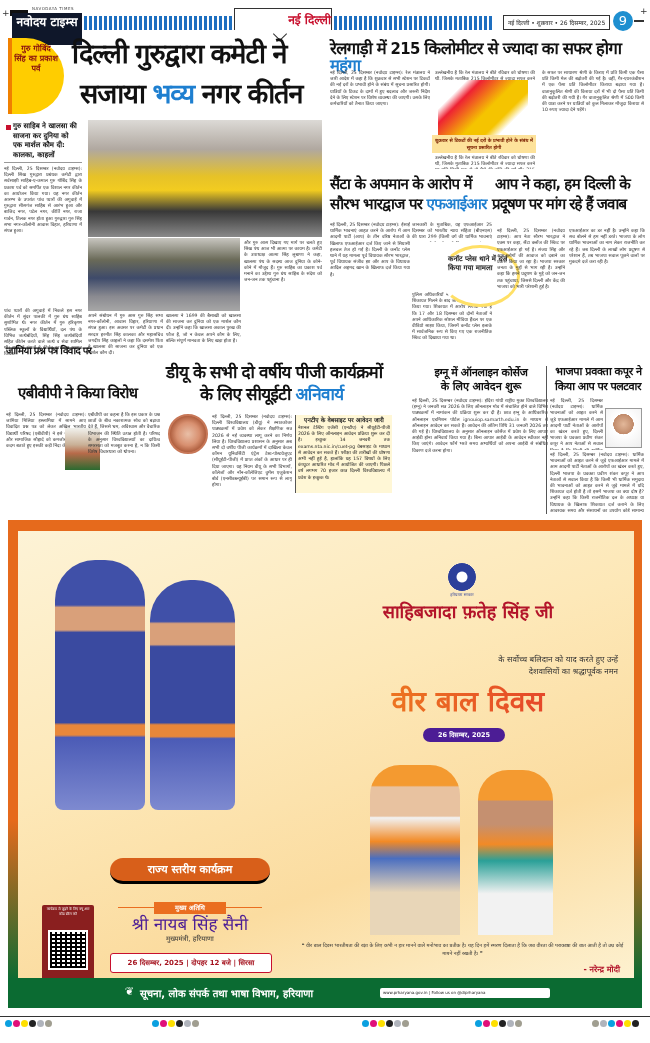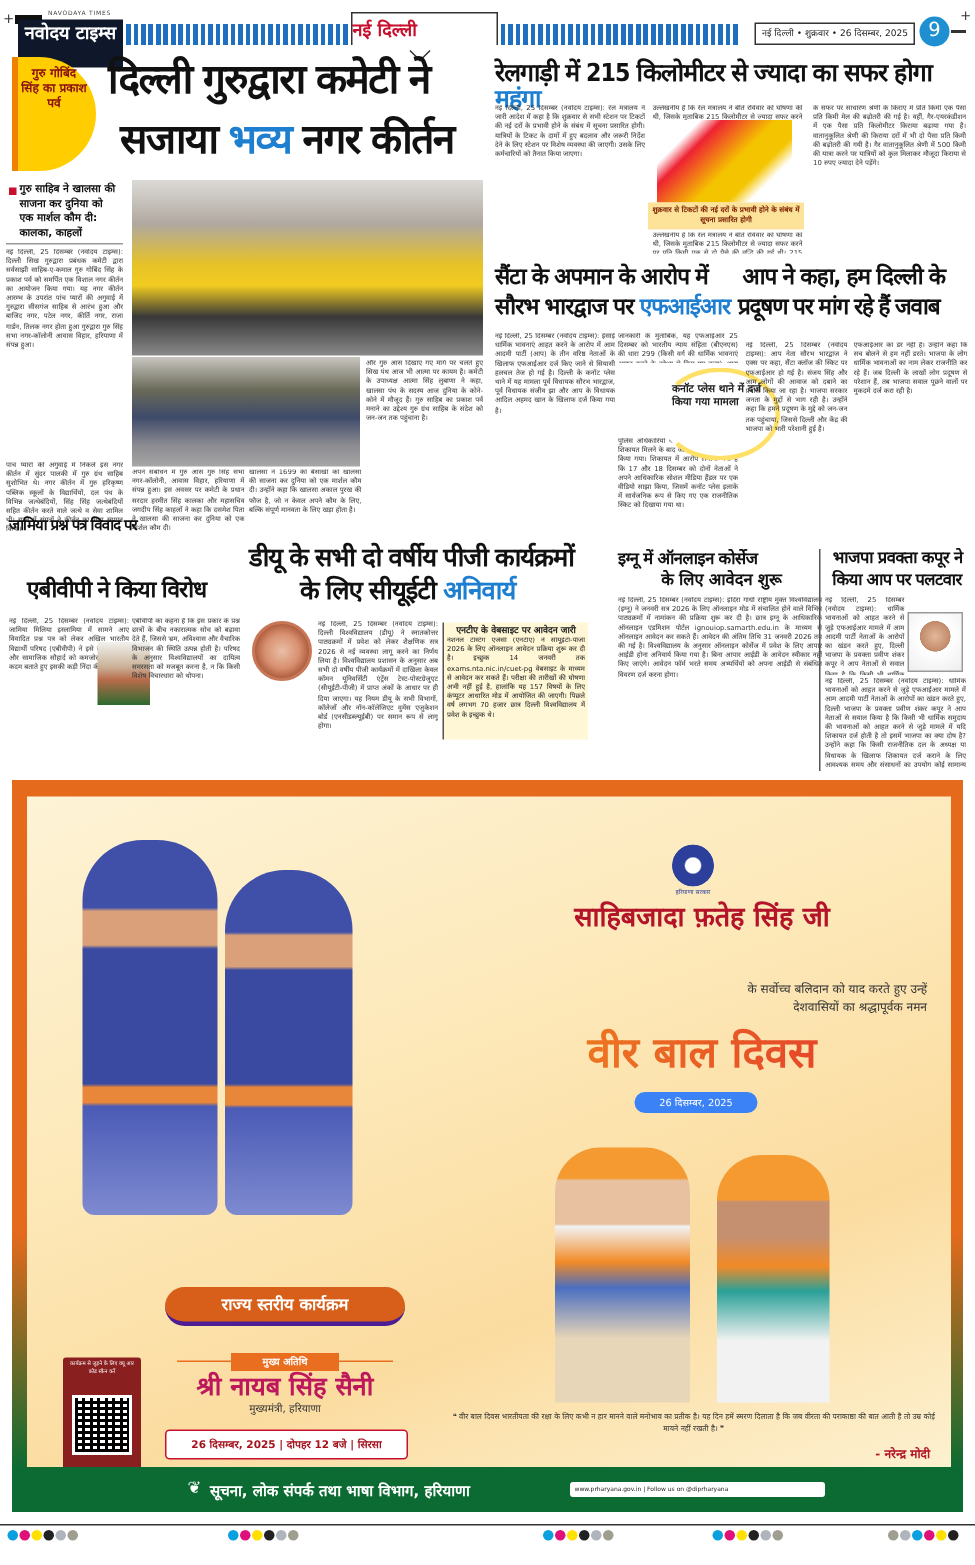--- a/index.html
+++ b/index.html
@@ -5,21 +5,21 @@
 *{box-sizing:border-box;margin:0;padding:0}
 body{width:650px;height:1043px;background:#fff;font-family:"DejaVu Sans",sans-serif;color:#222;position:relative;overflow:hidden}
 .abs{position:absolute}
 
 .mast{left:0;top:0;width:650px;height:38px}
 .reg{font-size:9px;color:#333}
 .brand-small{left:32px;top:6px;font-size:4px;color:#444;letter-spacing:.5px}
 .brand{left:12px;top:13px;width:70px;height:32px;background:#0f172a;color:#fff;font-weight:bold;font-size:12px;text-align:center;line-height:18px}
 .brand-corner{left:10px;top:10px;width:18px;height:6px;background:#111}
 .stripes{left:84px;top:16px;height:14px;width:410px;background:repeating-linear-gradient(90deg,#1e6fc0 0 3px,#fff 3px 5px)}
-.city-tab{left:234px;top:8px;width:98px;height:22px;background:#fff;border:1px solid #333;border-bottom:none;text-align:left;font-weight:bold;color:#c8102e;font-size:12px;line-height:22px}
+.city-tab{left:234px;top:8px;width:98px;height:22px;background:#fff;border:1px solid #333;border-bottom:none;text-align:right;font-weight:bold;color:#c8102e;font-size:12px;line-height:22px}
 .city-tail{left:275px;top:29px;width:10px;height:10px;background:#fff;border-right:1px solid #333;border-bottom:1px solid #333;transform:rotate(45deg)}
 .dateline{left:503px;top:15px;width:107px;height:15px;border:1px solid #333;font-size:6px;line-height:13px;padding-left:4px;color:#222}
 .pagenum{left:613px;top:11px;width:20px;height:20px;border-radius:50%;background:#1e8fd0;color:#fff;font-size:13px;text-align:center;line-height:20px}
 .pagedot{left:634px;top:20px;width:10px;height:2px;background:#333}
 
 .h-big{font-weight:bold;color:#111;line-height:1.05;font-family:"DejaVu Sans Condensed","DejaVu Sans",sans-serif}
 .hl-blue{color:#1e7fd0}
 .txt{font-size:4.6px;line-height:6.2px;color:#333;text-align:justify;overflow:hidden}
 
 .badge{left:8px;top:38px;width:56px;height:76px;background:#ffcd00;border-radius:0 38px 38px 0;border-left:4px solid #f08000}
@@ -46,29 +46,29 @@
 .ad-bottom-bar{left:8px;top:978px;width:634px;height:30px;background:#0b6b32}
 .ad-green-side{left:8px;top:820px;width:10px;height:160px;background:linear-gradient(180deg,#e66a1c,#0b6b32)}
 .ad-green-side2{left:632px;top:820px;width:10px;height:160px;background:linear-gradient(180deg,#e66a1c,#0b6b32)}
 .sahib1{left:55px;top:560px;width:90px;height:250px;background:linear-gradient(180deg,#4050a8 0,#4050a8 18%,#d9a07a 19%,#d9a07a 28%,#3a4aa0 29%,#3a4aa0 65%,#e8873a 66%,#e8873a 70%,#4b5bb6 71%,#7e8ad0 100%);border-radius:40px 40px 8px 8px}
 .sahib2{left:150px;top:580px;width:85px;height:230px;background:linear-gradient(180deg,#4050a8 0,#4050a8 18%,#d9a07a 19%,#d9a07a 28%,#3a4aa0 29%,#3a4aa0 62%,#e8873a 63%,#e8873a 68%,#4b5bb6 69%,#7e8ad0 100%);border-radius:40px 40px 8px 8px}
 .emblem{left:448px;top:563px;width:28px;height:28px;border-radius:50%;background:radial-gradient(circle,#fff 0,#fff 25%,#2c3f9a 30%,#2c3f9a 70%,#fff 72%)}
 .emblem-cap{left:440px;top:592px;width:44px;font-size:4px;text-align:center;color:#2c3f9a}
 .ad-title{left:318px;top:600px;width:300px;font-size:18px;line-height:24px;font-weight:bold;color:#b3142a;text-align:center}
 .ad-sub{left:318px;top:654px;width:300px;font-size:8px;line-height:12px;color:#333;text-align:right}
 .ad-vbd{left:318px;top:681px;width:300px;font-size:28px;font-weight:bold;text-align:center;background:linear-gradient(90deg,#f08a1c,#e2322e);-webkit-background-clip:text;background-clip:text;color:transparent}
-.ad-date{left:423px;top:728px;width:82px;height:14px;border-radius:7px;background:#3b82f6;color:#fff;font-size:6.5px;font-weight:normal;text-align:center;line-height:14px}
+.ad-date{left:423px;top:728px;width:82px;height:14px;border-radius:7px;background:#4c1d95;color:#fff;font-size:6.5px;font-weight:bold;text-align:center;line-height:14px}
 .pm{left:370px;top:765px;width:90px;height:170px;background:linear-gradient(180deg,#f49a30 0,#f49a30 12%,#e8c2a0 13%,#e8c2a0 30%,#f2f2f2 31%,#f28a26 45%,#4a6ec0 55%,#e8d6b8 75%,#e8d6b8 100%);border-radius:30px 30px 0 0}
 .cm2{left:478px;top:770px;width:75px;height:165px;background:linear-gradient(180deg,#f49a30 0,#f49a30 18%,#c59070 19%,#c59070 33%,#f28a26 45%,#2aa098 55%,#f2f2f2 75%,#f2f2f2 100%);border-radius:30px 30px 0 0}
 .quote{left:300px;top:942px;width:325px;font-size:5px;line-height:7.5px;color:#333;text-align:center}
 .quote-by{left:520px;top:963px;width:100px;font-size:8px;font-weight:bold;color:#b3142a;text-align:right}
-.pill{left:110px;top:858px;width:160px;height:26px;border-radius:13px;background:#d85f1a;border-bottom:3px solid #4c1d95;color:#fff;font-size:11px;font-weight:bold;text-align:center;line-height:24px}
+.pill{left:110px;top:858px;width:160px;height:26px;border-radius:13px;background:#d85f1a;border-bottom:3px solid #000000;color:#fff;font-size:11px;font-weight:bold;text-align:center;line-height:24px}
 .guest-tag{left:154px;top:902px;width:72px;height:12px;background:#ea6e20;color:#fff;font-size:6.5px;font-weight:bold;text-align:center;line-height:12px}
 .guest-line{left:118px;top:907px;width:144px;height:1px;background:#ea6e20}
-.guest-name{left:100px;top:912px;width:180px;font-size:17px;font-weight:bold;color:#be185d;text-align:center}
+.guest-name{left:100px;top:912px;width:180px;font-size:17px;font-weight:normal;color:#4c1d95;text-align:center}
 .guest-role{left:100px;top:934px;width:180px;font-size:7px;color:#333;text-align:center}
 .event-box{left:110px;top:953px;width:162px;height:20px;border:1px solid #c8102e;border-radius:3px;background:#fff;font-size:7px;font-weight:bold;color:#a5131f;text-align:center;line-height:18px}
 .qr-box{left:42px;top:905px;width:52px;height:75px;background:#8a1f1f;border-radius:2px}
 .qr-text{left:44px;top:907px;width:48px;font-size:3.5px;line-height:5px;color:#fff;text-align:center}
 .qr{left:48px;top:930px;width:40px;height:40px;background:#fff;background-image:repeating-linear-gradient(0deg,#000 0 2px,#fff 2px 4px),repeating-linear-gradient(90deg,#000 0 2px,#fff 2px 5px);background-blend-mode:multiply;border:2px solid #fff}
 .footer-text{left:140px;top:986px;width:230px;font-size:10px;font-weight:bold;color:#fff}
 .footer-web{left:380px;top:988px;width:170px;height:10px;background:#fff;border-radius:2px;font-size:4px;line-height:10px;color:#222;padding-left:3px;white-space:nowrap;overflow:hidden}
 .reg-bar{left:0;top:1016px;width:650px;height:1px;background:#333}
 .cmyk{top:1020px;height:8px;display:flex;gap:1px}
 .cmyk span{width:7px;height:7px;border-radius:50%;display:inline-block}
@@ -133,21 +133,21 @@
 <div class="abs txt" style="left:88px;top:412px;width:72px;height:100px">एबीवीपी का कहना है कि इस प्रकार के प्रश्न छात्रों के बीच नकारात्मक सोच को बढ़ावा देते हैं, जिससे भ्रम, अविश्वास और वैचारिक विभाजन की स्थिति उत्पन्न होती है। परिषद के अनुसार विश्वविद्यालयों का दायित्व समरसता को मजबूत करना है, न कि किसी विशेष विचारधारा को थोपना।</div>
 
 <div class="abs h-big" style="left:166px;top:364px;width:250px;font-size:17px;letter-spacing:-.6px">डीयू के सभी दो वर्षीय पीजी कार्यक्रमों</div>
 <div class="abs h-big" style="left:200px;top:386px;width:200px;font-size:17px;letter-spacing:-.6px"><span>के लिए सीयूईटी </span><span class="hl-blue">अनिवार्य</span></div>
 <div class="abs du-logo"></div>
 <div class="abs txt" style="left:212px;top:414px;width:80px;height:98px">नई दिल्ली, 25 दिसम्बर (नवोदय टाइम्स): दिल्ली विश्वविद्यालय (डीयू) ने स्नातकोत्तर पाठ्यक्रमों में प्रवेश को लेकर शैक्षणिक सत्र 2026 से नई व्यवस्था लागू करने का निर्णय लिया है। विश्वविद्यालय प्रशासन के अनुसार अब सभी दो वर्षीय पीजी कार्यक्रमों में दाखिला केवल कॉमन यूनिवर्सिटी एंट्रेंस टेस्ट-पोस्टग्रेजुएट (सीयूईटी-पीजी) में प्राप्त अंकों के आधार पर ही दिया जाएगा। यह नियम डीयू के सभी विभागों, कॉलेजों और नॉन-कॉलेजिएट वुमेंस एजुकेशन बोर्ड (एनसीडब्ल्यूईबी) पर समान रूप से लागू होगा।</div>
 <div class="abs nta-box"></div>
 <div class="abs nta-title">एनटीए के वेबसाइट पर आवेदन जारी</div>
 <div class="abs txt" style="left:298px;top:425px;width:92px;height:66px;color:#222">नेशनल टेस्टिंग एजेंसी (एनटीए) ने सीयूईटी-पीजी 2026 के लिए ऑनलाइन आवेदन प्रक्रिया शुरू कर दी है। इच्छुक 14 जनवरी तक exams.nta.nic.in/cuet-pg वेबसाइट के माध्यम से आवेदन कर सकते हैं। परीक्षा की तारीखों की घोषणा अभी नहीं हुई है, हालांकि यह 157 विषयों के लिए कंप्यूटर आधारित मोड में आयोजित की जाएगी। पिछले वर्ष लगभग 70 हजार छात्र दिल्ली विश्वविद्यालय में प्रवेश के इच्छुक थे।</div>
 
-<div class="abs h-big" style="left:412px;top:367px;width:138px;font-size:11px;letter-spacing:-.3px">इग्नू में ऑनलाइन कोर्सेज</div>
+<div class="abs h-big" style="left:412px;top:367px;width:138px;font-size:11px;text-align:center;letter-spacing:-.3px">इग्नू में ऑनलाइन कोर्सेज</div>
 <div class="abs h-big" style="left:412px;top:381px;width:138px;font-size:11px;text-align:center">के लिए आवेदन शुरू</div>
 <div class="abs txt" style="left:412px;top:398px;width:136px;height:112px"><span>नई दिल्ली, 25 दिसम्बर (नवोदय टाइम्स): इंदिरा गांधी राष्ट्रीय मुक्त विश्वविद्यालय (इग्नू) ने जनवरी सत्र 2026 के लिए ऑनलाइन मोड में संचालित होने वाले विभिन्न पाठ्यक्रमों में नामांकन की प्रक्रिया शुरू कर दी है। छात्र इग्नू के आधिकारिक ऑनलाइन एडमिशन पोर्टल ignouiop.samarth.edu.in के माध्यम से ऑनलाइन आवेदन कर सकते हैं।</span> <span>आवेदन की अंतिम तिथि 31 जनवरी 2026 तय की गई है। विश्वविद्यालय के अनुसार ऑनलाइन कोर्सेज में प्रवेश के लिए आपार आईडी होना अनिवार्य किया गया है। बिना आपार आईडी के आवेदन स्वीकार नहीं किए जाएंगे। आवेदन फॉर्म भरते समय अभ्यर्थियों को अपना आईडी से संबंधित विवरण दर्ज करना होगा।</span></div>
 <div class="abs vsep" style="left:546px;top:366px;height:148px"></div>
 
 <div class="abs h-big" style="left:550px;top:366px;width:97px;font-size:11px;text-align:center;letter-spacing:-.3px">भाजपा प्रवक्ता कपूर ने</div>
 <div class="abs h-big" style="left:548px;top:381px;width:100px;font-size:11px;text-align:center;letter-spacing:-.4px">किया आप पर पलटवार</div>
 <div class="abs kapoor-photo"></div>
 <div class="abs txt" style="left:550px;top:398px;width:53px;height:52px">नई दिल्ली, 25 दिसम्बर (नवोदय टाइम्स): धार्मिक भावनाओं को आहत करने से जुड़े एफआईआर मामले में आम आदमी पार्टी नेताओं के आरोपों का खंडन करते हुए, दिल्ली भाजपा के प्रवक्ता प्रवीण शंकर कपूर ने आप नेताओं से सवाल किया है कि किसी भी धार्मिक समुदाय की भावनाओं को आहत करने से जुड़े मामले में यदि शिकायत दर्ज होती है तो इसमें भाजपा का क्या दोष है? उन्होंने कहा कि किसी राजनीतिक दल के अध्यक्ष या विधायक के खिलाफ शिकायत दर्ज कराने के लिए आवश्यक समय और संसाधनों का उपयोग कोई सामान्य व्यक्ति आसानी से नहीं कर सकता।</div>
 <div class="abs txt" style="left:550px;top:452px;width:94px;height:60px">नई दिल्ली, 25 दिसम्बर (नवोदय टाइम्स): धार्मिक भावनाओं को आहत करने से जुड़े एफआईआर मामले में आम आदमी पार्टी नेताओं के आरोपों का खंडन करते हुए, दिल्ली भाजपा के प्रवक्ता प्रवीण शंकर कपूर ने आप नेताओं से सवाल किया है कि किसी भी धार्मिक समुदाय की भावनाओं को आहत करने से जुड़े मामले में यदि शिकायत दर्ज होती है तो इसमें भाजपा का क्या दोष है? उन्होंने कहा कि किसी राजनीतिक दल के अध्यक्ष या विधायक के खिलाफ शिकायत दर्ज कराने के लिए आवश्यक समय और संसाधनों का उपयोग कोई सामान्य व्यक्ति आसानी से नहीं कर सकता।</div>
 

